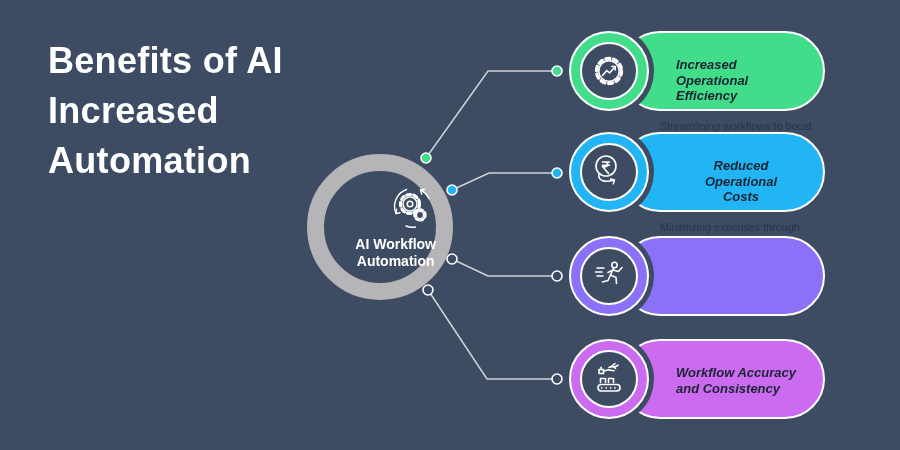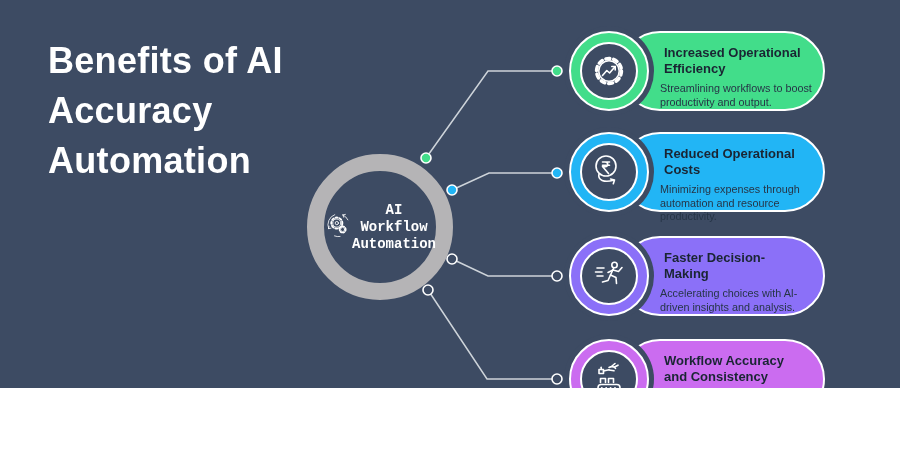--- a/index.html
+++ b/index.html
@@ -1,46 +1,46 @@
 <!DOCTYPE html>
 <html><head>
 <meta charset="utf-8">
 <style>
   html,body{margin:0;padding:0;}
   body{font-family:"Liberation Sans","DejaVu Sans",sans-serif;}
-  .canvas{position:relative;width:900px;height:388px;background:#3d4b63;overflow:hidden;}
+  .canvas{position:relative;width:900px;height:450px;background:#3d4b63;overflow:hidden;}
 
   
   .heading{position:absolute;left:48px;top:36px;color:#ffffff;font-weight:700;
            font-size:36px;line-height:50px;letter-spacing:.3px;}
 
   
   .connectors{position:absolute;left:0;top:0;z-index:1;pointer-events:none;}
   .cline{fill:none;stroke:#ced4da;stroke-width:1.5;}
   .cdot{stroke:#ffffff;stroke-width:1.6;}
 
   
   .hub{position:absolute;left:307px;top:154px;width:146px;height:146px;z-index:2;
        border:17px solid #b5b4b6;border-radius:50%;box-sizing:border-box;
-       display:flex;flex-direction:row;align-items:center;justify-content:center;font-family:Liberation Mono, monospace;}
+       display:flex;flex-direction:column;align-items:flex-end;justify-content:center;}
   .hub-label{color:#ffffff;font-weight:700;font-size:14px;line-height:17px;text-align:center;}
   .hub-icon{margin-bottom:3px;}
 
   
   .card{position:absolute;left:557px;width:290px;height:80px;z-index:2;}
   .pill{position:absolute;left:63px;top:0;width:205px;height:80px;border-radius:40px;
         border:2px solid #ffffff;box-sizing:border-box;z-index:1;}
   .icon-outer{position:absolute;left:12px;top:0;width:80px;height:80px;border-radius:50%;
         border:2px solid #ffffff;box-sizing:border-box;z-index:2;
         box-shadow:0 0 0 5px #3d4b63;}
   .icon-inner{position:absolute;inset:9px;border-radius:50%;border:2px solid #ffffff;
         background:#3d4b63;display:flex;align-items:center;justify-content:center;}
   .card-text{position:absolute;left:103px;top:10px;width:162px;z-index:3;}
   .card-title{font-size:13px;line-height:15.5px;font-weight:700;color:#1a2533;
-        white-space:pre-line;margin:4px;}
+        white-space:pre-line;margin:16px;font-style:italic;}
   .card-body{font-size:10.8px;line-height:13.5px;color:#263547;margin-top:6px;}
   .ic{stroke:#ffffff;fill:none;stroke-width:1.6;stroke-linecap:round;stroke-linejoin:round;}
 </style>
 </head>
 <body>
 
 <div class="canvas" style="background: rgb(61, 75, 99);">
 
   <svg class="connectors" width="900" height="450">
     <polyline class="cline" points="426,158 488,71 557,71"></polyline>
@@ -52,21 +52,21 @@
     <circle class="cdot" cx="452" cy="190" r="5" style="fill: rgb(34, 181, 245);"></circle>
     <circle class="cdot" cx="557" cy="173" r="5" style="fill: rgb(34, 181, 245);"></circle>
     <circle class="cdot" cx="452" cy="259" r="5" style="fill: rgb(61, 75, 99);"></circle>
     <circle class="cdot" cx="557" cy="276" r="5" style="fill: rgb(61, 75, 99);"></circle>
     <circle class="cdot" cx="428" cy="290" r="5" style="fill: rgb(61, 75, 99);"></circle>
     <circle class="cdot" cx="557" cy="379" r="5" style="fill: rgb(61, 75, 99);"></circle>
   </svg>
 
   <div class="heading">
     <div>Benefits of AI</div>
-    <div>Accuracy</div>
+    <div>Increased</div>
     <div>Automation</div>
   </div>
 
   <div class="hub" style="border-color: rgb(181, 180, 182);">
     <svg class="hub-icon" width="48" height="48" viewBox="0 0 48 48">
       <g class="ic">
         <circle cx="22" cy="19" r="9.5" stroke-width="3.2" stroke-dasharray="3.6 3.3"></circle>
         <circle cx="22" cy="19" r="7" stroke-width="1.5"></circle>
         <circle cx="22" cy="19" r="2.8" stroke-width="1.5"></circle>
         <circle cx="32" cy="30" r="5.4" stroke-width="2.6" stroke-dasharray="2.6 2.4"></circle>
@@ -113,21 +113,21 @@
           <g class="ic">
             <circle cx="19" cy="16" r="10"></circle>
             <path d="M15.5 12 h7 M15.5 15.3 h7 M18.3 12 c3.2 0 3.2 4.6 0 4.6 h-2.8 l6 7"></path>
             <path d="M12 24 C 10.5 30 17 33 26.5 30.2"></path>
             <path d="M27.5 30 l-3.9 -1 M27.5 30 l-1.2 3.8"></path>
           </g>
         </svg>
       </div>
     </div>
     <div class="card-text">
-      <div class="card-title" style="color: rgb(26, 37, 51);">Reduced Operational
+      <div class="card-title" style="color: rgb(26, 37, 51); text-align: center;">Reduced Operational
 Costs</div>
       <div class="card-body" style="color: rgb(38, 53, 71);">Minimizing expenses through automation and resource productivity.</div>
     </div>
   </div>
 
   <div class="card" style="top:236px">
     <div class="pill" style="background: rgb(139, 112, 248);"></div>
     <div class="icon-outer" style="background: rgb(139, 112, 248);">
       <div class="icon-inner">
         <svg width="44" height="44" viewBox="0 0 44 44">
@@ -135,25 +135,20 @@
             <circle cx="27.5" cy="11" r="2.7"></circle>
             <path d="M26.5 14.5 L23.5 21"></path>
             <path d="M26 16 l5.5 1.5 l3.5 -4"></path>
             <path d="M26 16 l-5 2.5"></path>
             <path d="M23.5 21 l5.5 2.5 l0.5 6"></path>
             <path d="M23.5 21 l-2.5 5.5 l-5.5 1.5"></path>
             <path d="M10 14 h7 M8.5 18 h6.5 M10 22 h6"></path>
           </g>
         </svg>
       </div>
-    </div>
-    <div class="card-text">
-      <div class="card-title" style="color: rgb(26, 37, 51);">Faster Decision-
-Making</div>
-      <div class="card-body" style="color: rgb(38, 53, 71);">Accelerating choices with AI-driven insights and analysis.</div>
     </div>
   </div>
 
   <div class="card" style="top:339px">
     <div class="pill" style="background: rgb(203, 108, 240);"></div>
     <div class="icon-outer" style="background: rgb(203, 108, 240);">
       <div class="icon-inner">
         <svg width="44" height="44" viewBox="0 0 44 44">
           <g class="ic">
             <rect x="11" y="27.5" width="22" height="6.5" rx="3.2"></rect>

